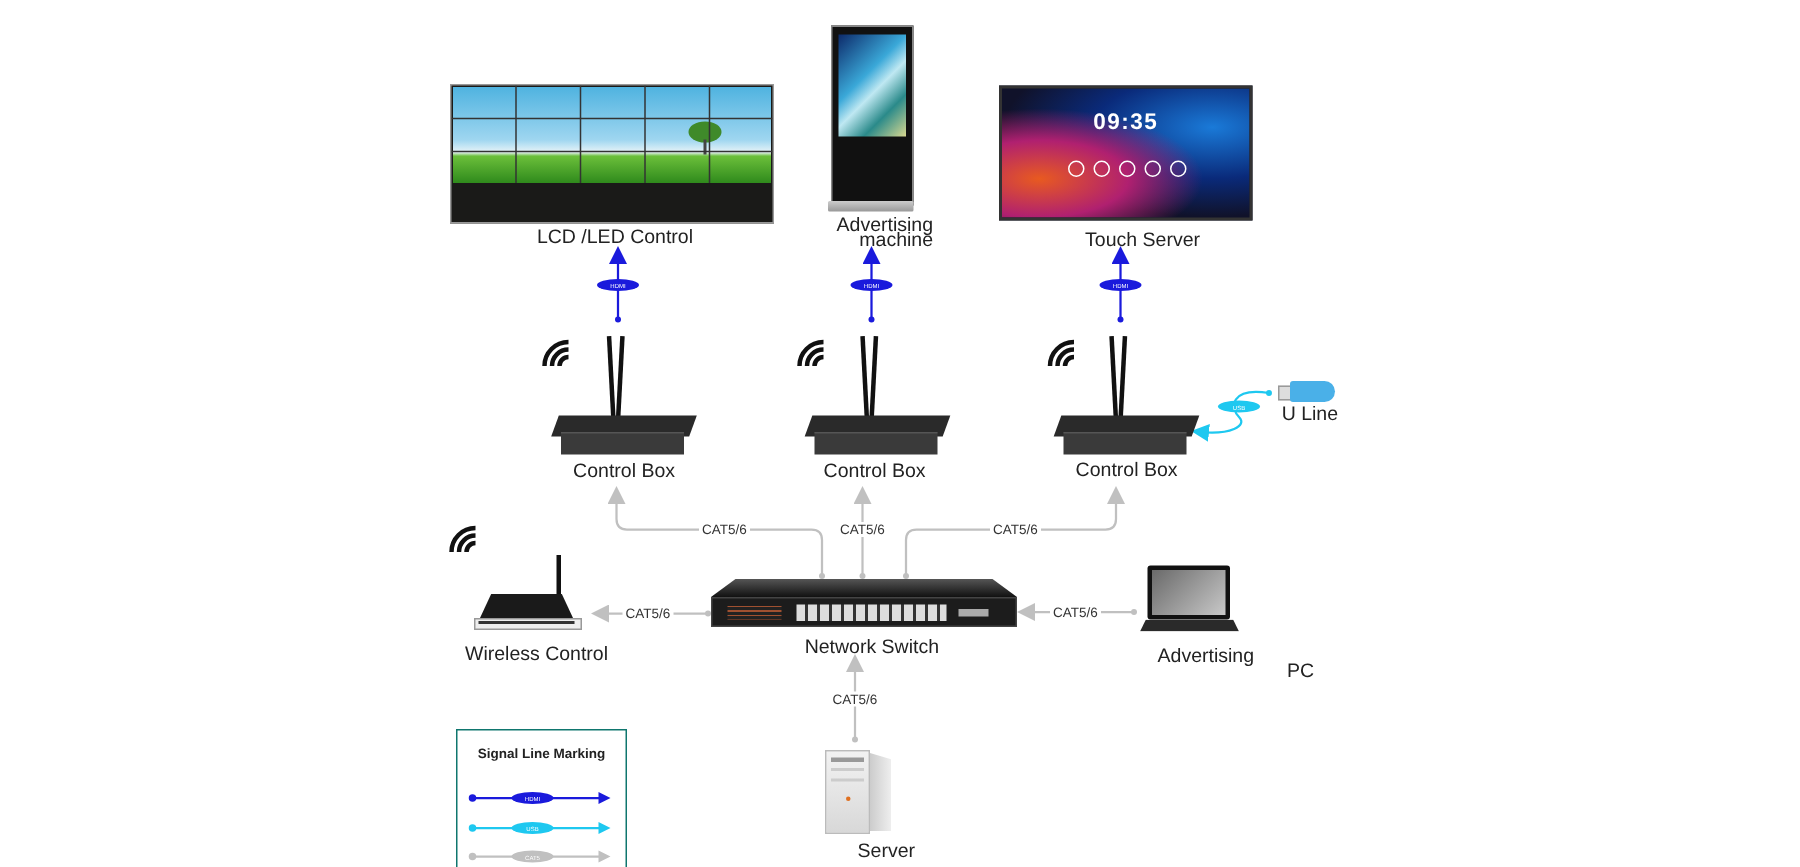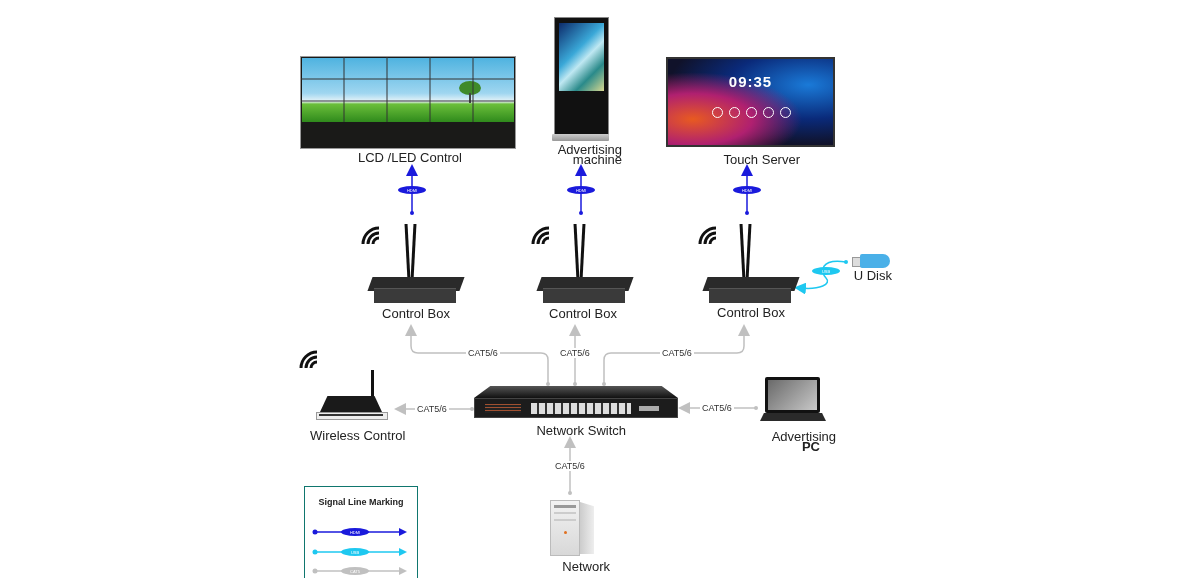--- a/index.html
+++ b/index.html
@@ -172,21 +172,21 @@
   <div style="position:absolute;left:44px;top:2px;width:3px;height:56px;background:#111;transform:rotate(3deg);"></div>
   <div style="position:absolute;left:2px;top:55px;width:92px;height:14px;background:#2a2a2a;transform:skewX(-20deg);"></div>
   <div style="position:absolute;left:6px;top:66px;width:82px;height:14px;background:#3a3a3a;border-top:1px solid #555;"></div>
 </div>
 <span class="lbl" style="left:705px;top:307px;width:80px;">Control Box</span>
 
 <div class="abs" style="left:852px;top:254px;width:38px;height:14px;">
   <div style="position:absolute;left:0;top:3px;width:8px;height:8px;background:#ddd;border:1px solid #999;"></div>
   <div style="position:absolute;left:8px;top:0;width:30px;height:14px;background:#4ab0e8;border-radius:2px 7px 7px 2px;"></div>
 </div>
-<span class="lbl" style="left:852px;top:270px;width:40px;">U Disk</span>
+<span class="lbl" style="left:852px;top:270px;width:40px;">U Line</span>
 
 <div class="abs" style="left:316px;top:370px;width:70px;height:56px;">
   <div style="position:absolute;left:55px;top:0;width:3px;height:28px;background:#111;"></div>
   <div style="position:absolute;left:4px;top:26px;width:62px;height:16px;background:#1a1a1a;clip-path:polygon(12% 0,88% 0,100% 100%,0 100%);"></div>
   <div style="position:absolute;left:0;top:42px;width:70px;height:6px;background:#eee;border:1px solid #999;"></div>
   <div style="position:absolute;left:3px;top:44px;width:64px;height:2px;background:#333;"></div>
 </div>
 <span class="lbl" style="left:310px;top:430px;width:86px;">Wireless Control</span>
 
 <div class="abs" style="left:474px;top:386px;width:204px;height:36px;">
@@ -199,32 +199,32 @@
 </div>
 <span class="lbl" style="left:526px;top:425px;width:100px;">Network Switch</span>
 
 <div class="abs" style="left:760px;top:377px;width:66px;height:50px;">
   <div style="position:absolute;left:5px;top:0;width:55px;height:36px;background:#111;border-radius:2px;">
     <div style="position:absolute;left:3px;top:3px;width:49px;height:30px;background:linear-gradient(135deg,#6a6a6a,#c8c8c8);"></div>
   </div>
   <div style="position:absolute;left:0;top:36px;width:66px;height:8px;background:#2a2a2a;clip-path:polygon(6% 0,94% 0,100% 100%,0 100%);"></div>
 </div>
 <span class="lbl" style="left:750px;top:431px;width:86px;">Advertising</span>
-<span class="lbl" style="left:734px;top:441px;width:86px;font-weight:bold;">PC</span>
+<span class="lbl" style="left:790px;top:441px;width:86px;">PC</span>
 
 <div class="abs" style="left:550px;top:500px;width:46px;height:56px;">
   <div style="position:absolute;left:0;top:0;width:30px;height:56px;background:linear-gradient(#f2f2f2,#d8d8d8);border:1px solid #bbb;box-sizing:border-box;">
     <div style="position:absolute;left:3px;top:4px;width:22px;height:3px;background:#999;"></div>
     <div style="position:absolute;left:3px;top:11px;width:22px;height:2px;background:#ccc;"></div>
     <div style="position:absolute;left:3px;top:18px;width:22px;height:2px;background:#ccc;"></div>
     <div style="position:absolute;left:13px;top:30px;width:3px;height:3px;background:#e07020;border-radius:50%;"></div>
   </div>
   <div style="position:absolute;left:30px;top:2px;width:14px;height:52px;background:linear-gradient(90deg,#ccc,#eee);clip-path:polygon(0 0,100% 8%,100% 100%,0 100%);"></div>
 </div>
-<span class="lbl" style="left:540px;top:561px;width:70px;">Network</span>
+<span class="lbl" style="left:540px;top:561px;width:70px;">Server</span>
 
 <div class="legend">
   <div class="legend-title">Signal Line Marking</div>
   <svg style="position:absolute;left:0;top:0;" width="112" height="104">
     <g>
       <line x1="10" y1="45" x2="96" y2="45" stroke="#1a1adc" stroke-width="1.5"></line>
       <circle cx="10" cy="45" r="2.5" fill="#1a1adc"></circle>
       <path d="M94,41 L102,45 L94,49 z" fill="#1a1adc"></path>
       <ellipse cx="50" cy="45" rx="14" ry="4" fill="#1a1adc"></ellipse>
       <text x="50" y="47" font-size="4" fill="#fff" text-anchor="middle">HDMI</text>

